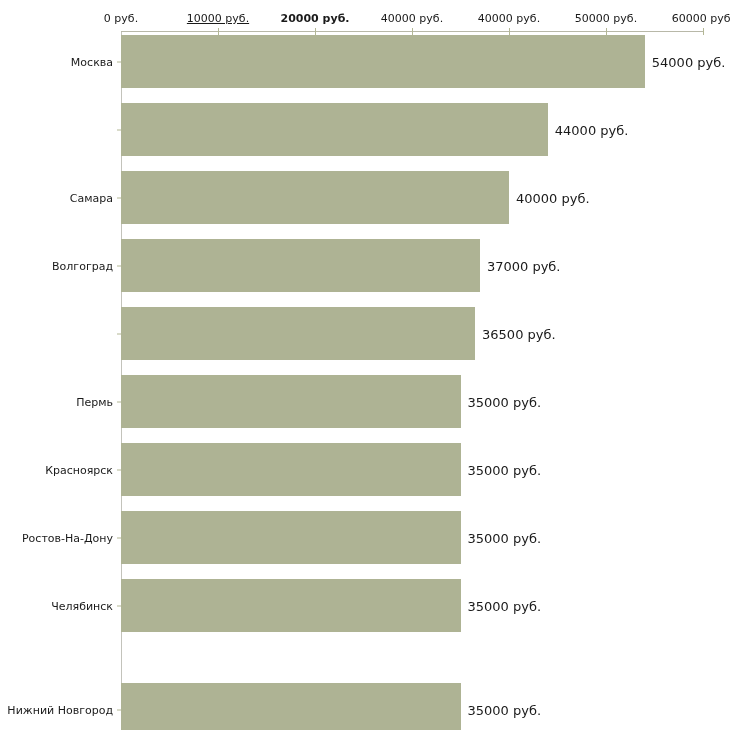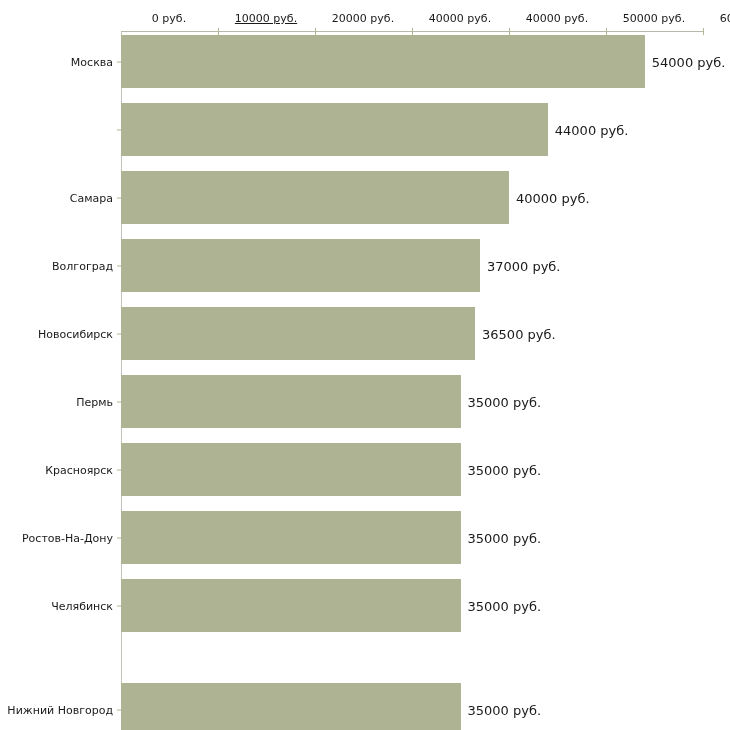--- a/index.html
+++ b/index.html
@@ -21,21 +21,20 @@
     background: #ffffff;
   }
 
   
   .x-axis-labels {
     position: absolute;
     top: 12px;
     left: 0;
     width: 580px;
     height: 16px;
-    margin-left: 48px;
   }
   .x-tick-label {
     position: absolute;
     top: 0;
     transform: translateX(-50%);
     font-size: 11px;
     color: #1a1a1a;
     white-space: nowrap;
     line-height: 13px;
   }
@@ -129,21 +128,21 @@
   }
 </style>
 </head>
 <body>
 
 <div id="chart-root">
 
   <div class="x-axis-labels">
       <div class="x-tick-label" style="left: 121px;">0 руб.</div>
       <div class="x-tick-label" style="left: 218px; text-decoration: underline;">10000 руб.</div>
-      <div class="x-tick-label" style="left: 315px;">20000 руб.</div>
+      <div class="x-tick-label" style="left: 315px; font-weight: bold;">20000 руб.</div>
       <div class="x-tick-label" style="left: 412px;">40000 руб.</div>
       <div class="x-tick-label" style="left: 509px;">40000 руб.</div>
       <div class="x-tick-label" style="left: 606px;">50000 руб.</div>
       <div class="x-tick-label" style="left: 703px;">60000 руб.</div>
     </div>
   <div class="x-axis-line"></div>
   <div class="y-axis-line"></div>
 
   <div class="plot-area">
       <div class="bar-row" style="top: 35px;">
@@ -169,23 +168,20 @@
       </div>
       <div class="bar-row" style="top: 239px;">
         <div class="cat-label-wrap">
           <div class="cat-label">Волгоград</div>
         </div>
         <div class="y-tick-mark"></div>
         <div class="bar" style="width: 358.9px; background: rgb(174, 179, 148);"></div>
         <div class="bar-value" style="left: 486.9px; text-align: right;">37000 руб.</div>
       </div>
       <div class="bar-row" style="top: 307px;">
-        <div class="cat-label-wrap">
-          <div class="cat-label">Новосибирск</div>
-        </div>
         <div class="y-tick-mark"></div>
         <div class="bar" style="width: 354.05px; background: rgb(174, 179, 148);"></div>
         <div class="bar-value" style="left: 482.05px;">36500 руб.</div>
       </div>
       <div class="bar-row" style="top: 375px;">
         <div class="cat-label-wrap">
           <div class="cat-label">Пермь</div>
         </div>
         <div class="y-tick-mark"></div>
         <div class="bar" style="width: 339.5px; background: rgb(174, 179, 148);"></div>

